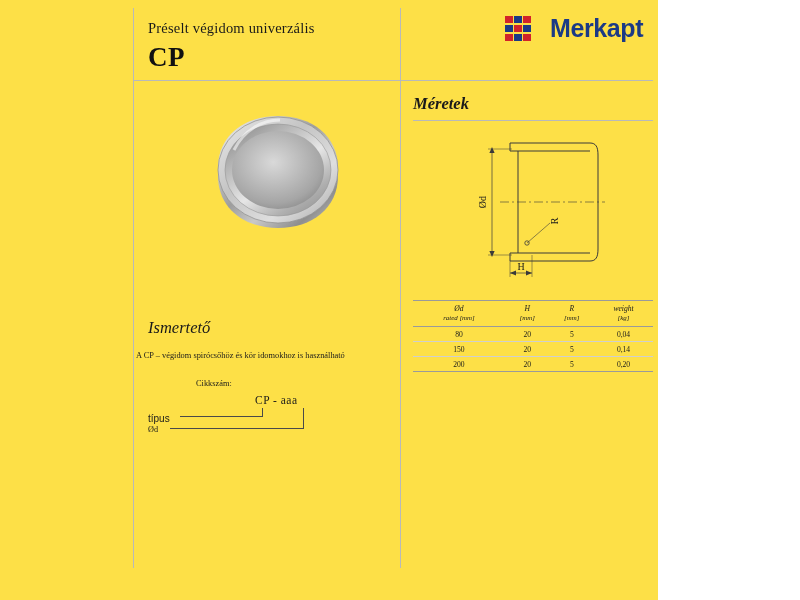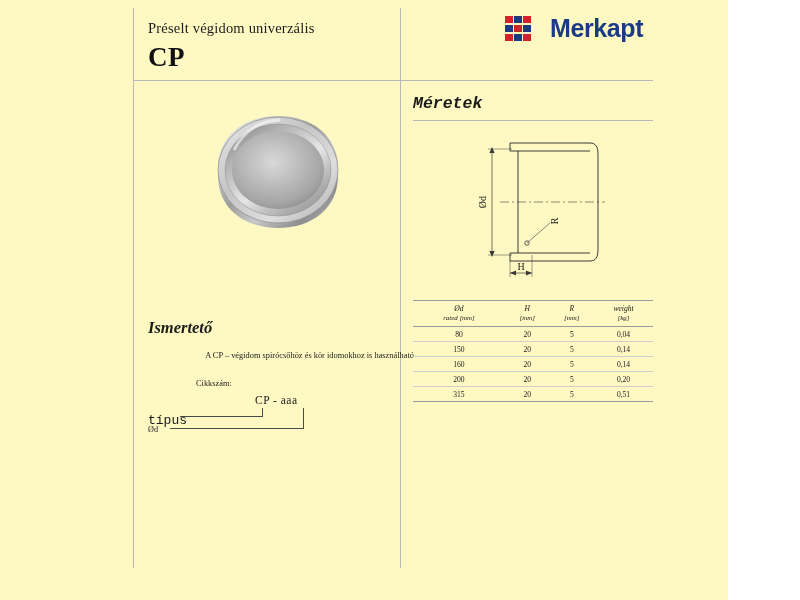--- a/index.html
+++ b/index.html
@@ -5,22 +5,22 @@
   * { box-sizing: border-box; }
   html, body {
     margin: 0; padding: 0;
     width: 800px; height: 600px;
     background: #ffffff;
     font-family: "Liberation Serif", serif;
     color: #1a1a1a;
   }
   #page {
     position: relative;
-    width: 728px; height: 600px;
-    background: #fef9c3;
+    width: 658px; height: 600px;
+    background: #fde047;
     overflow: hidden;
   }
 
   
   .vline-left {
     position: absolute;
     left: 133px; top: 8px;
     width: 1px; height: 560px;
     background: #b9b9b9;
   }
@@ -92,33 +92,32 @@
     position: absolute;
     left: 200px; top: 110px;
     width: 160px; height: 125px;
   }
 
   
   .ismerteto-title {
     position: absolute;
     left: 148px; top: 318px;
     font-size: 16.5px;
-    font-weight: bold;
+    font-weight: normal;
     font-style: italic;
     font-family: "Liberation Serif", serif;
   }
   .ismerteto-text {
     position: absolute;
-    left: 164px; top: 350px;
+    left: 136px; top: 350px;
     width: 250px;
     font-size: 8.4px;
     font-family: "Liberation Serif", serif;
     line-height: 1.35;
     color: #1a1a1a;
-    text-align: right;
   }
   .cikkszam-label {
     position: absolute;
     left: 148px; top: 379px;
     font-size: 8.4px;
     font-family: "Liberation Serif", serif;
     padding-left: 48px;
   }
   .code-line {
     position: absolute;
@@ -128,38 +127,38 @@
     font-family: "Liberation Serif", serif;
     letter-spacing: .5px;
   }
   .leader {
     position: absolute;
     background: #4a4a4a;
   }
   .leg-tipus {
     position: absolute;
     left: 148px; top: 413px;
-    font-size: 13px;
-    font-family: Liberation Mono, monospace;
+    font-size: 10px;
+    font-family: Liberation Sans, sans-serif;
   }
   .leg-od {
     position: absolute;
     left: 148px; top: 425px;
     font-size: 8.2px;
     font-family: "Liberation Serif", serif;
   }
 
   
   .meretek-title {
     position: absolute;
     left: 413px; top: 94px;
     font-size: 16.5px;
     font-weight: bold;
     font-style: italic;
-    font-family: Liberation Mono, monospace;
+    font-family: Liberation Serif, serif;
   }
   .tech-drawing {
     position: absolute;
     left: 470px; top: 125px;
     width: 150px; height: 160px;
   }
 
   
   .dim-table {
     position: absolute;
@@ -336,33 +335,21 @@
           <td>5</td>
           <td>0,04</td>
         </tr>
         <tr>
           <td>150</td>
           <td>20</td>
           <td>5</td>
           <td>0,14</td>
         </tr>
         <tr>
-          <td>160</td>
-          <td>20</td>
-          <td>5</td>
-          <td>0,14</td>
-        </tr>
-        <tr>
           <td>200</td>
           <td>20</td>
           <td>5</td>
           <td>0,20</td>
         </tr>
-        <tr>
-          <td>315</td>
-          <td>20</td>
-          <td>5</td>
-          <td>0,51</td>
-        </tr>
       </tbody>
   </table>
 
 </div>
 
 </body></html>

